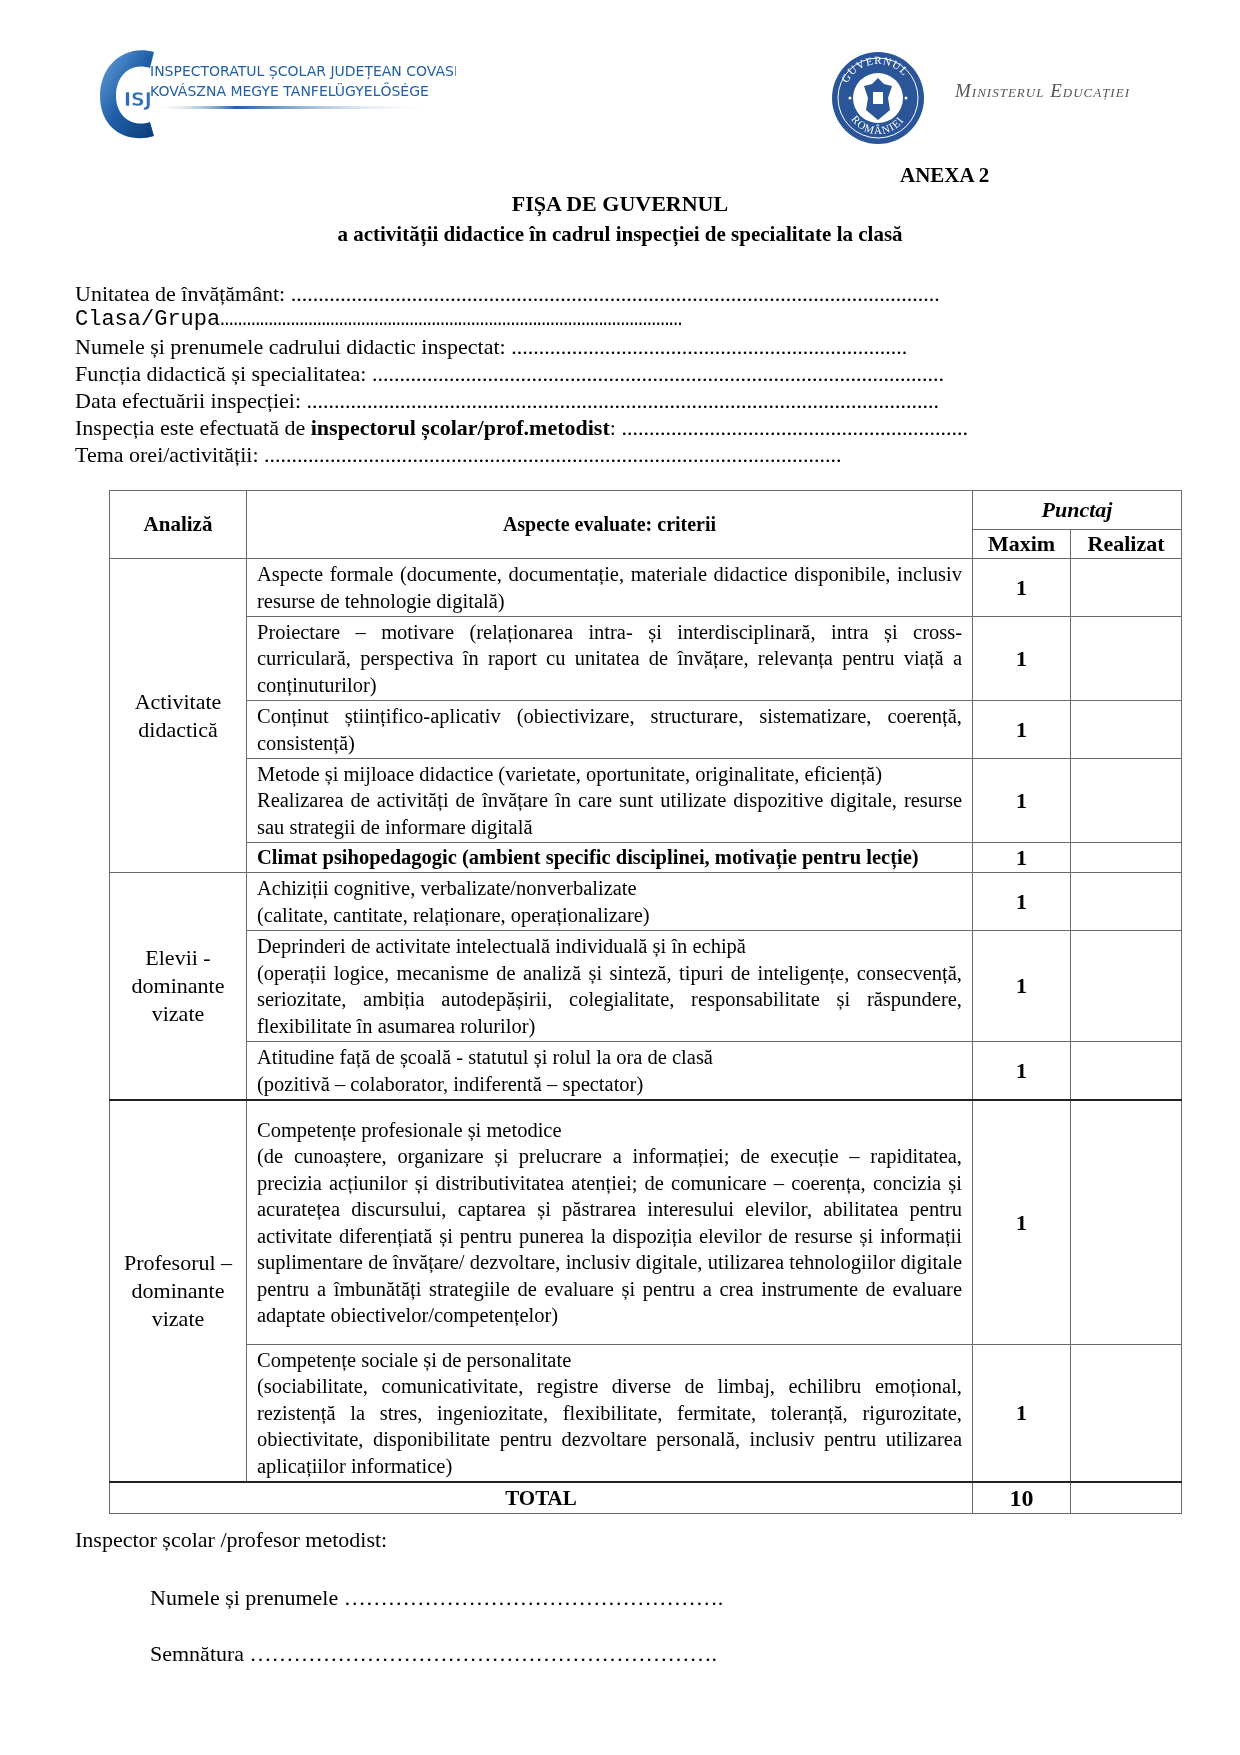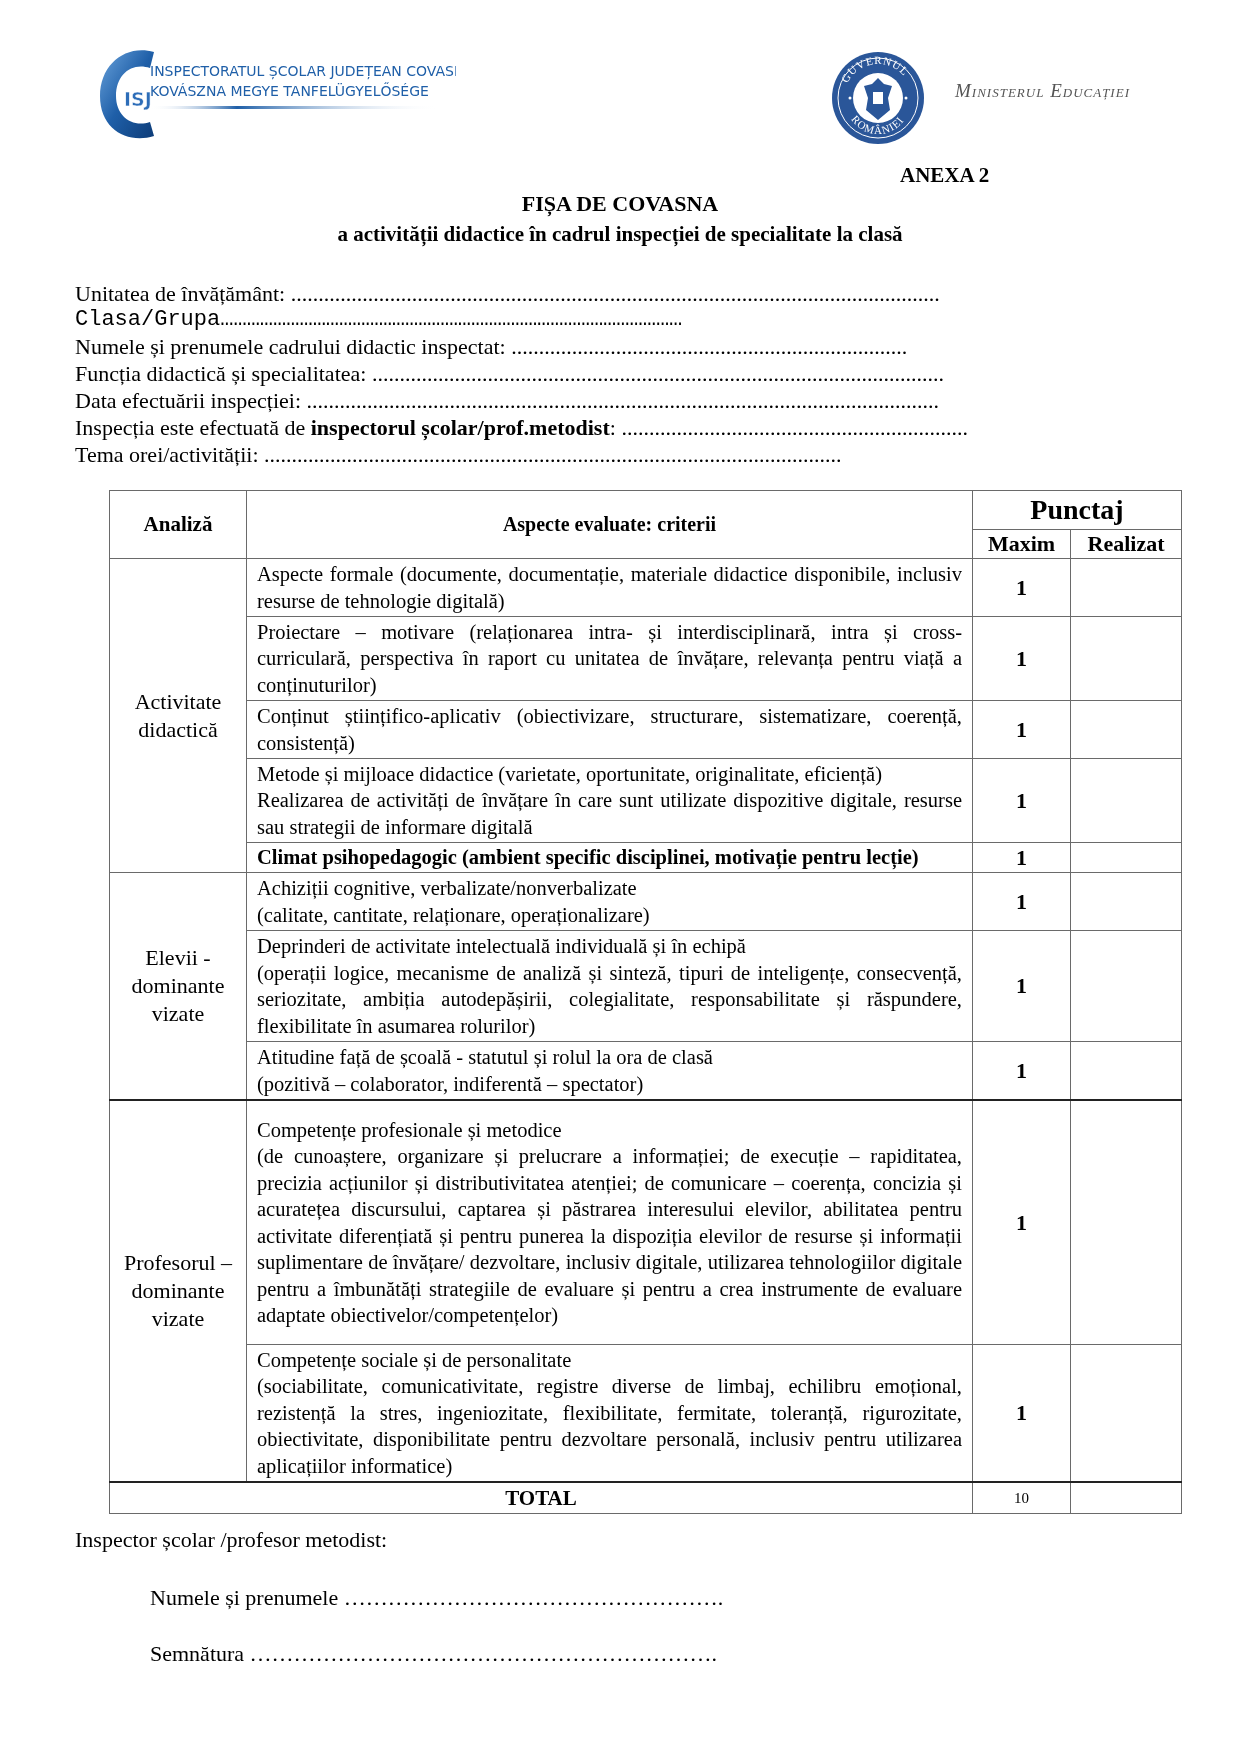--- a/index.html
+++ b/index.html
@@ -25,29 +25,29 @@
     #eval-table {
       position: absolute; left: 109px; top: 490px; width: 1072px;
       border-collapse: collapse; font-size: 20.5px; table-layout: fixed;
     }
     #eval-table td, #eval-table th {
       border: 1.5px solid #6a6a6a; padding: 0; vertical-align: middle;
     }
     #eval-table th { font-weight: bold; text-align: center; }
     .th-analiza { font-size: 21px; }
     .th-aspecte { font-size: 20px; }
-    .th-punctaj { font-size: 28px; height: 38px; }
+    .th-punctaj { font-size: 22px; height: 38px; font-style: italic; }
     .th-sub { font-size: 22px; height: 28px; }
     .cat-cell { text-align: center; font-size: 22px; line-height: 28px; }
     .crit-cell { padding: 1px 10px 1px 10px !important; text-align: justify; line-height: 26.5px; }
     .crit-cell span { display: block; }
     .max-cell { text-align: center; font-weight: bold; font-size: 22px; }
     .real-cell { }
     .total-label { text-align: center; font-weight: bold; font-size: 21px; height: 30px; }
-    .total-max { text-align: center; font-weight: normal; font-size: 15px; }
+    .total-max { text-align: center; font-weight: bold; font-size: 24px; }
     .thick-top td { border-top: 2px solid #222 !important; }
 
     #signer-heading { left: 75px; top: 1527px; font-size: 22px; font-weight: normal; }
     #sig-name { left: 150px; top: 1585px; font-size: 22px; }
     #sig-sign { left: 150px; top: 1641px; font-size: 22px; }
   </style>
 </head>
 <body>
 
 <div id="isj-logo" class="abs">
@@ -83,21 +83,21 @@
     <circle cx="76" cy="48" r="1.5" fill="#fff"></circle>
     <path id="arcTop" d="M14 48 A34 34 0 0 1 82 48" fill="none"></path>
     <path id="arcBot" d="M16 52 A32 32 0 0 0 80 52" fill="none"></path>
     <text font-family="Liberation Serif, serif" font-size="11" fill="#fff" letter-spacing="1"><textPath href="#arcTop" startOffset="14%">GUVERNUL</textPath></text>
     <text font-family="Liberation Serif, serif" font-size="11" fill="#fff" letter-spacing="1"><textPath href="#arcBot" startOffset="18%">ROMÂNIEI</textPath></text>
   </svg>
 </div>
 <div id="ministry-name" class="abs">Ministerul Educației</div>
 
 <div id="annex" class="abs">ANEXA 2</div>
-<div id="doc-title" class="abs">FIȘA DE COVASNA</div>
+<div id="doc-title" class="abs">FIȘA DE GUVERNUL</div>
 <div id="doc-subtitle" class="abs">a activității didactice  în cadrul  inspecției de specialitate  la clasă</div>
 
 <div class="field" style="top:280px;">
   <span>Unitatea de învățământ: </span><span>......................................................................................................................</span>
 </div>
 <div class="field" style="top:306px;font-family:Liberation Mono, monospace;">
   <span>Clasa/Grupa</span><span>……………………………………………………………………………………………</span>
 </div>
 <div class="field" style="top:333px;">
   <span>Numele și prenumele cadrului didactic inspectat: </span><span>........................................................................</span>

